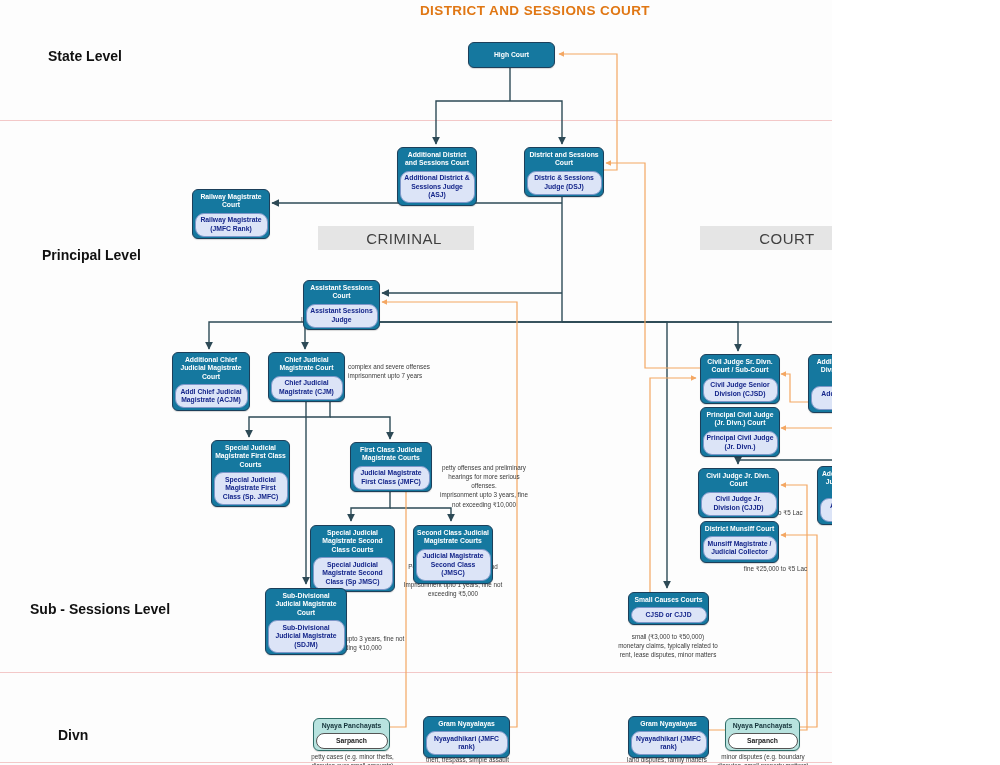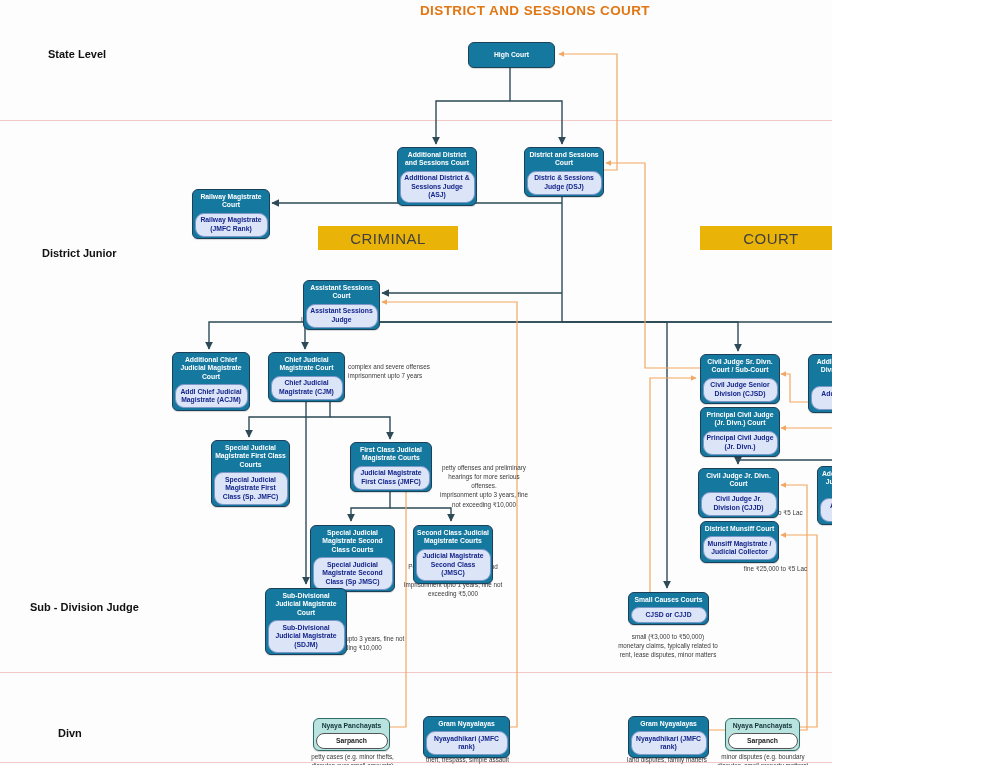--- a/index.html
+++ b/index.html
@@ -1,23 +1,23 @@
 <!DOCTYPE html>
 <html><head>
 <meta charset="utf-8">
 <style>
   html,body{margin:0;padding:0;background:#fff;font-family:"Liberation Sans","DejaVu Sans",sans-serif;}
   #canvas{position:relative;width:832px;height:765px;background:#fdfdfd;overflow:hidden;}
   #wires{position:absolute;left:0;top:0;z-index:1;}
   .divider{position:absolute;left:0;width:1000px;border-top:1.4px solid #f3c8c8;z-index:0;}
   .page-title{position:absolute;left:70px;top:3px;width:930px;text-align:center;
     font-size:13.5px;font-weight:bold;color:#e07714;letter-spacing:.4px;z-index:2;}
-  .level-label{position:absolute;font-size:11px;font-weight:bold;color:#111;z-index:2;}
-  .branch-label{position:absolute;background:#eab308;color:#3f3f3f;font-size:15px;
-    letter-spacing:.5px;display:flex;align-items:center;justify-content:center;z-index:2;}
+  .level-label{position:absolute;font-size:14px;font-weight:bold;color:#111;z-index:2;}
+  .branch-label{position:absolute;background:#e5e5e5;color:#3f3f3f;font-size:15px;
+    letter-spacing:.5px;display:flex;align-items:center;justify-content:center;z-index:2;padding-left:16px;}
   .legend{position:absolute;left:848px;top:152px;width:150px;height:48px;border:1px dashed #b0b0b0;
     background:#fff;display:flex;align-items:center;z-index:2;}
   .legend .arrow-swatch{margin-left:10px;width:48px;height:10px;position:relative;}
   .legend .arrow-swatch .line{position:absolute;left:0;top:4.5px;width:42px;height:1.3px;background:#f4a763;}
   .legend .arrow-swatch .head{position:absolute;right:0;top:1.5px;width:0;height:0;
     border-left:6px solid #f4a763;border-top:3.5px solid transparent;border-bottom:3.5px solid transparent;}
   .legend .lg-label{font-size:11px;color:#222;margin-left:14px;}
   .node{position:absolute;z-index:3;border:1.2px solid #1c3f5a;border-radius:6px;
     background:#15789f;box-shadow:0 1px 1px rgba(0,0,0,.15);}
   .node .hdr{color:#fff;font-size:6.8px;font-weight:bold;text-align:center;
@@ -37,22 +37,22 @@
 
 <div id="canvas">
 
   <div class="divider" style="top:120px"></div>
   <div class="divider" style="top:672px"></div>
   <div class="divider" style="top:762px"></div>
 
   <div class="page-title">DISTRICT AND SESSIONS COURT</div>
 
   <div class="level-label" style="left:48px;top:48px">State Level</div>
-  <div class="level-label" style="left:42px;top:247px">District Junior</div>
-  <div class="level-label" style="left:30px;top:601px">Sub - Division Judge</div>
+  <div class="level-label" style="left:42px;top:247px">Principal Level</div>
+  <div class="level-label" style="left:30px;top:601px">Sub - Sessions Level</div>
   <div class="level-label" style="left:58px;top:727px">Divn</div>
 
   <div class="branch-label" style="left:318px;top:226px;width:140px;height:24px">CRIMINAL</div>
   <div class="branch-label" style="left:700px;top:226px;width:142px;height:24px">COURT</div>
 
 
   <svg id="wires" width="1000" height="765">
     <defs>
       <marker id="ad" markerWidth="8" markerHeight="8" refX="5" refY="2.75" orient="auto">
         <path d="M0,0 L5.5,2.75 L0,5.5 z" fill="#2d4a56"></path>

